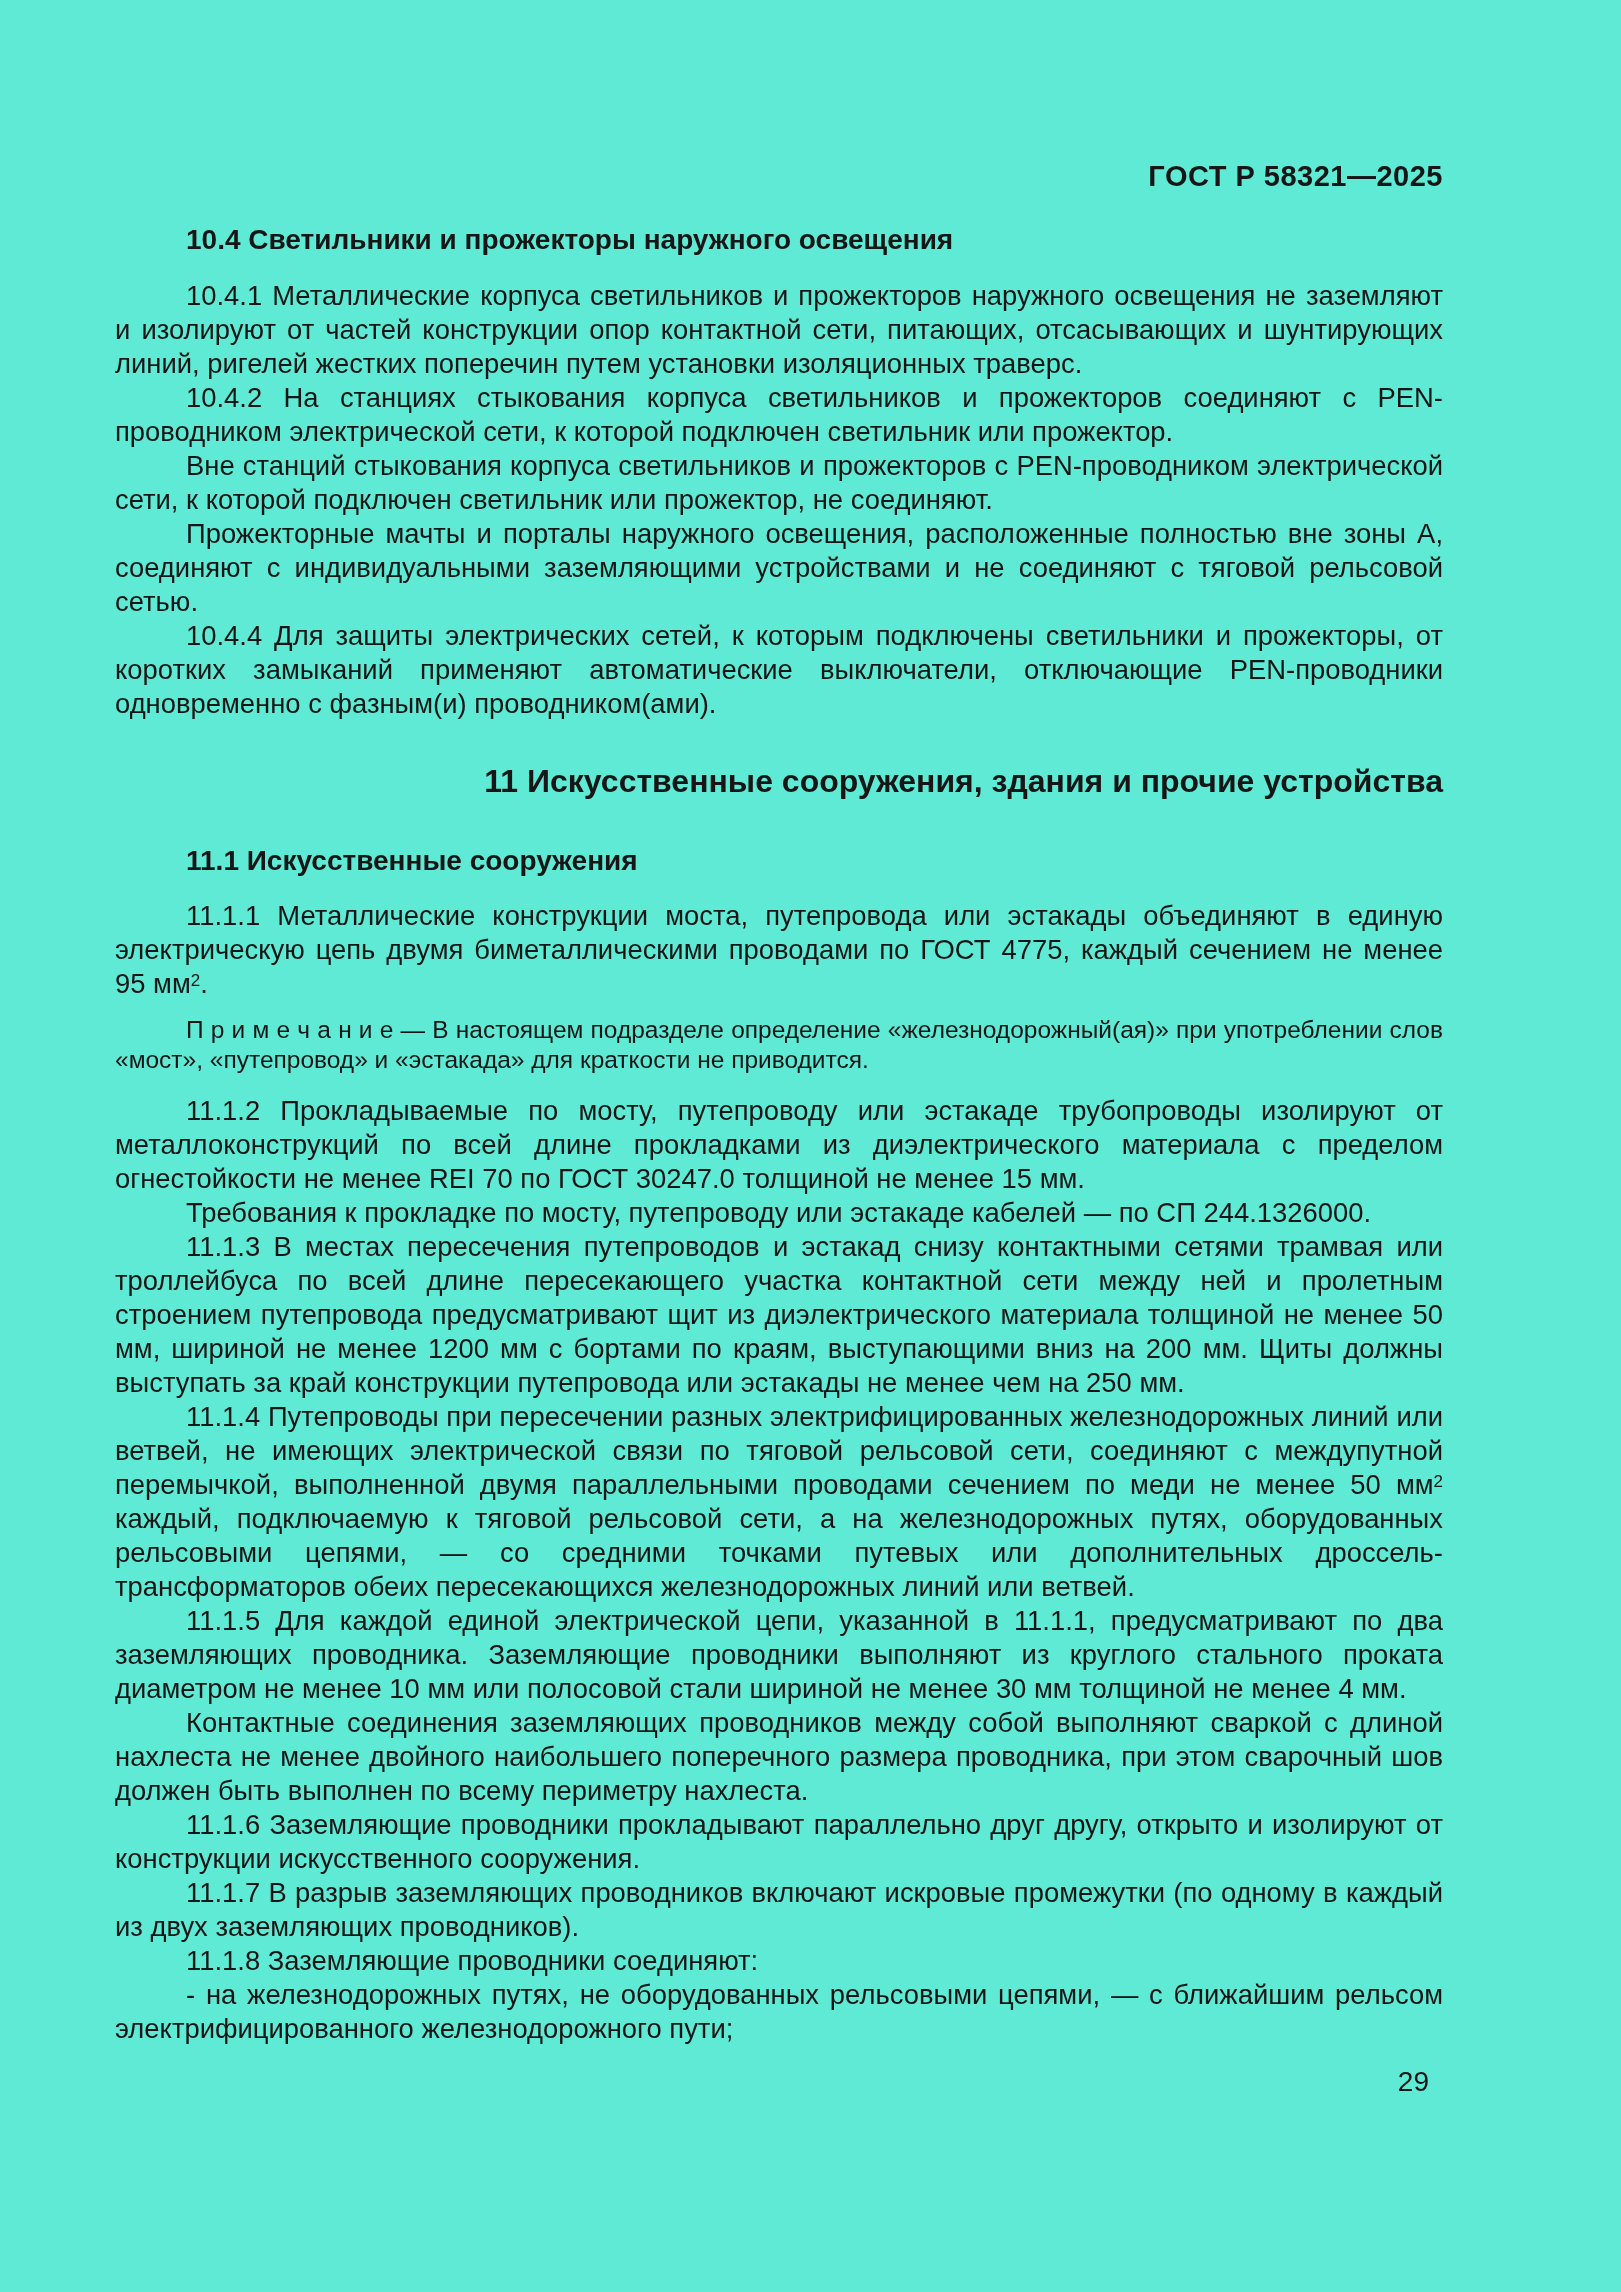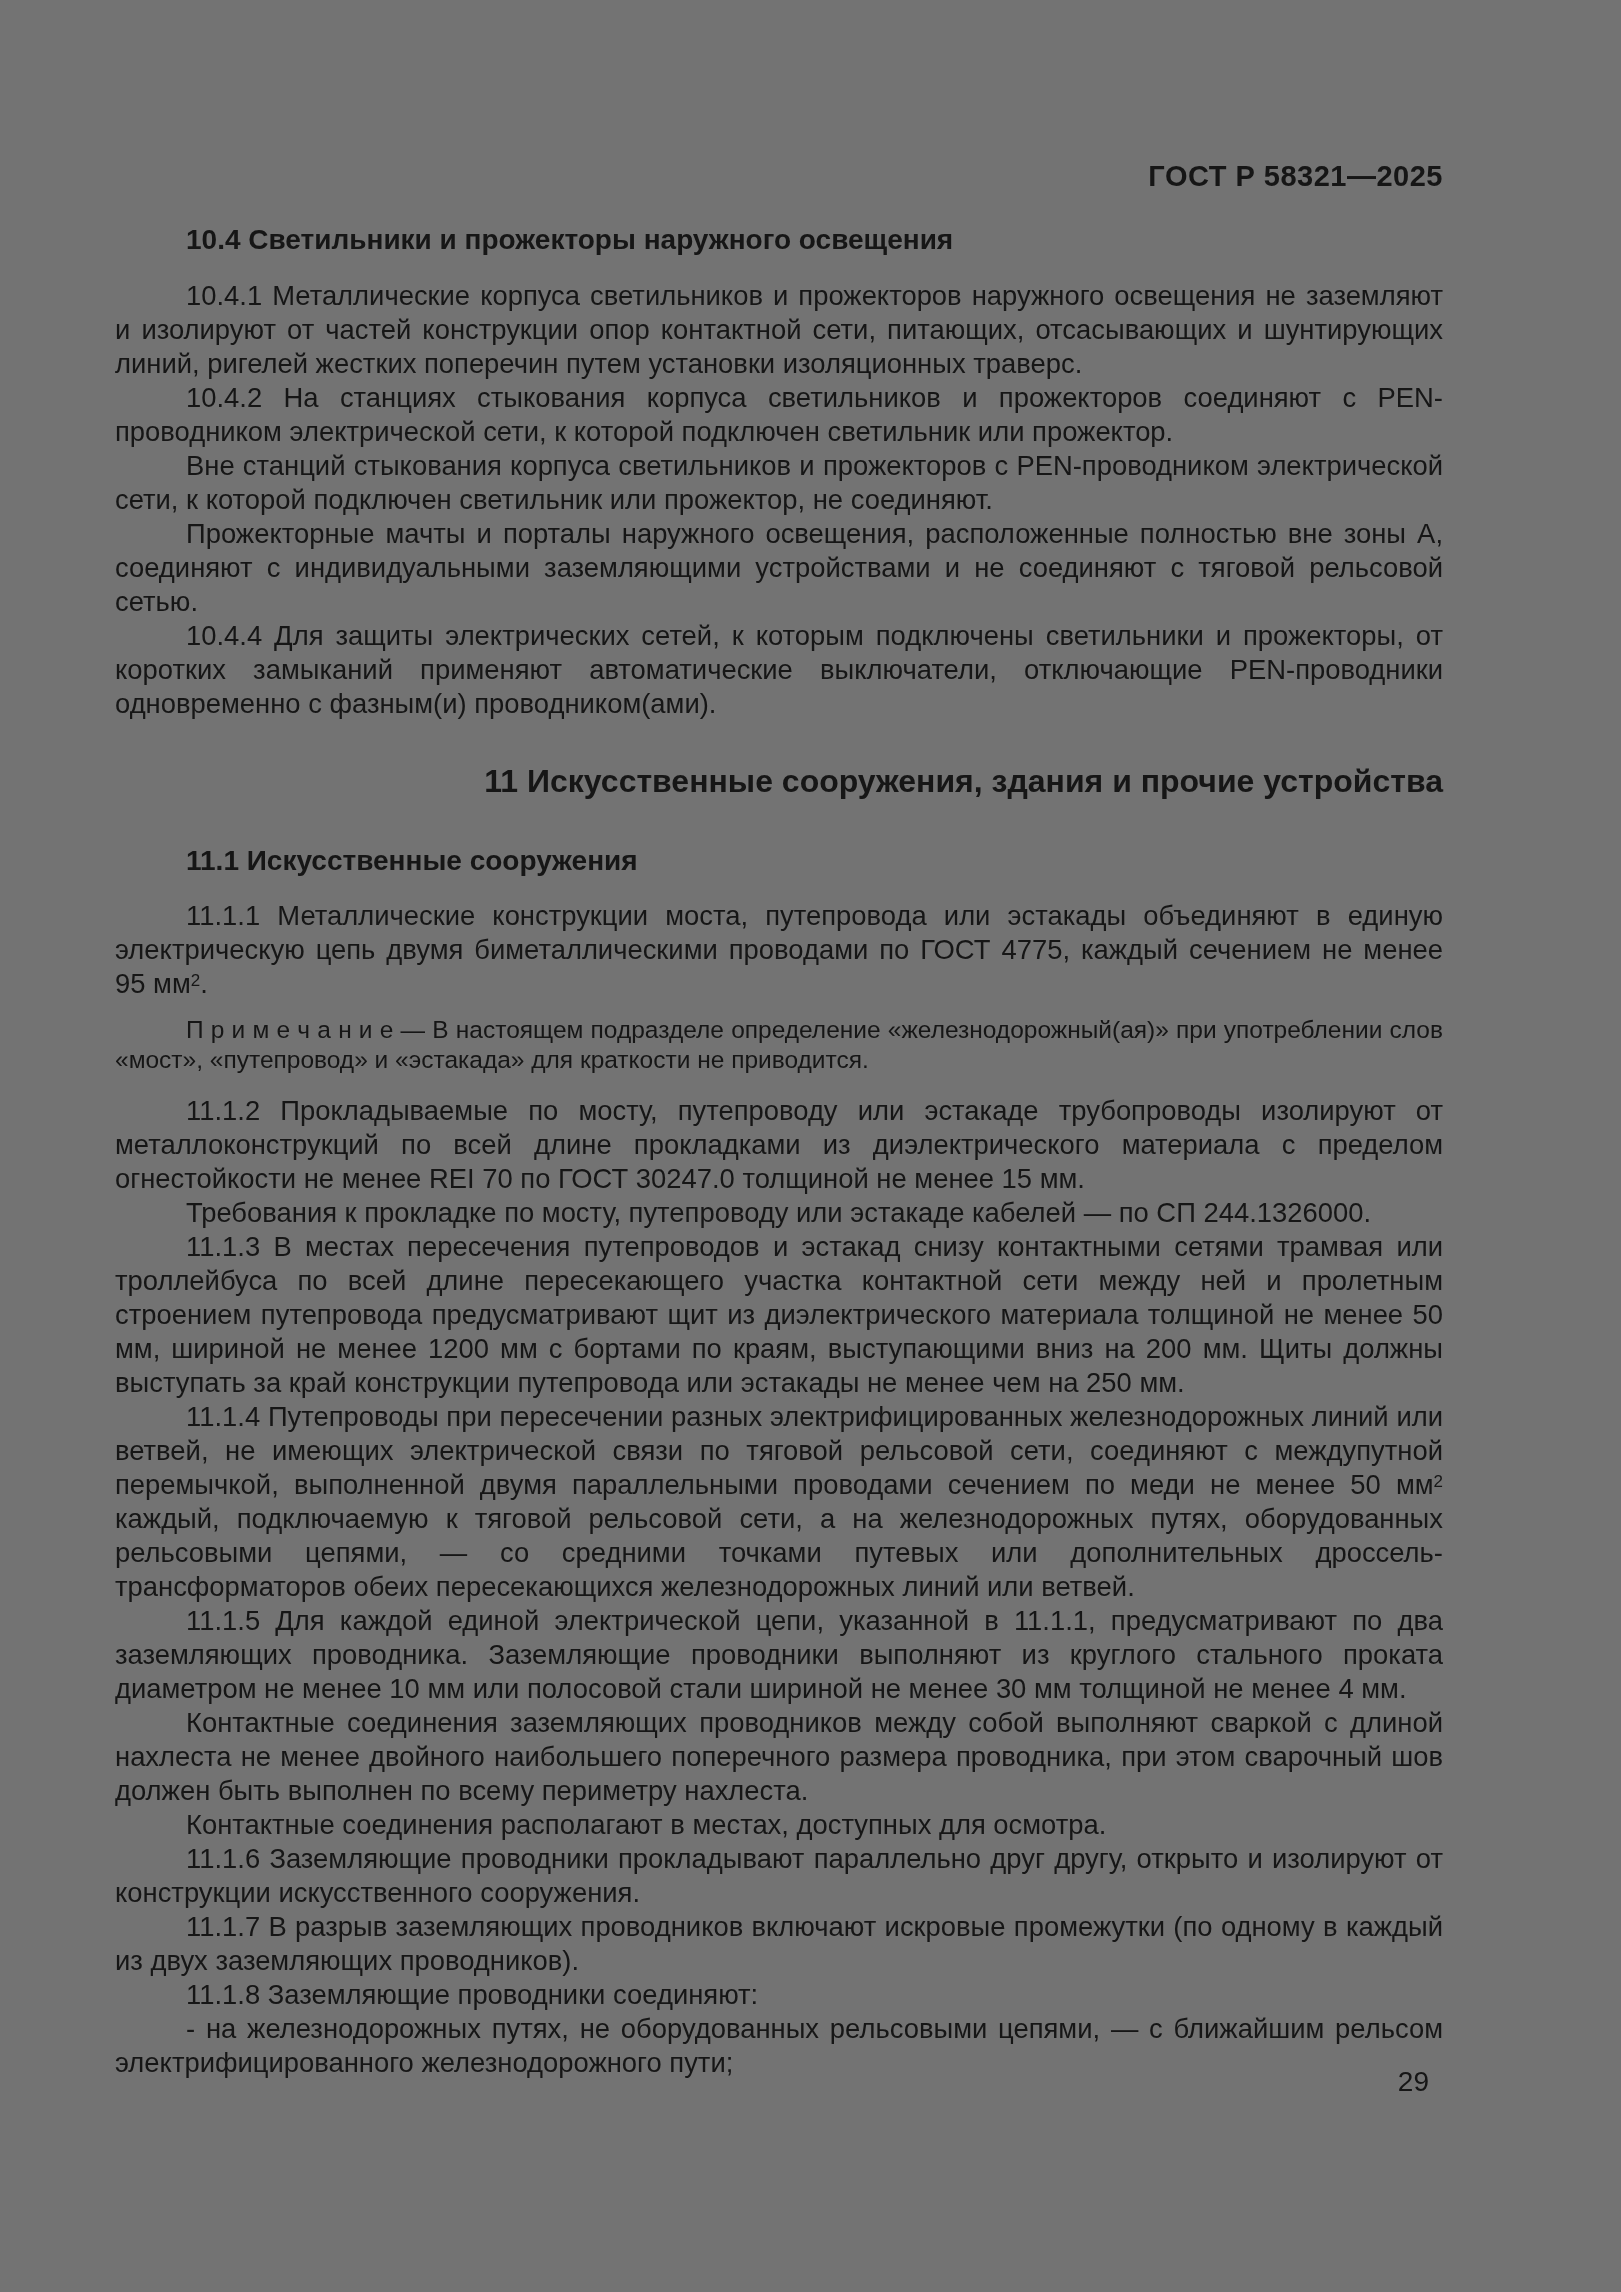--- a/index.html
+++ b/index.html
@@ -4,21 +4,21 @@
 <style>
   html, body {
     margin: 0;
     padding: 0;
     background: #ffffff;
   }
   .page {
     position: relative;
     width: 1621px;
     height: 2293px;
-    background: #737373;
+    background: #5eead4;
     color: #161616;
     font-family: "Liberation Sans", "DejaVu Sans", sans-serif;
     overflow: hidden;
   }
   .doc-header {
     position: absolute;
     top: 160px;
     left: 115px;
     right: 178px;
     text-align: right;
@@ -93,21 +93,20 @@
       <div class="block h2"><span>11 Искусственные сооружения, здания и прочие устройства</span></div>
       <div class="block h3"><span>11.1 Искусственные сооружения</span></div>
       <div class="block p"><span>11.1.1 Металлические конструкции моста, путепровода или эстакады объединяют в единую электрическую цепь двумя биметаллическими проводами по ГОСТ 4775, каждый сечением не менее 95 мм</span><sup>2</sup><span>.</span></div>
       <div class="block note"><span>П р и м е ч а н и е  —  В настоящем подразделе определение «железнодорожный(ая)» при употреблении слов «мост», «путепровод» и «эстакада» для краткости не приводится.</span></div>
       <div class="block p"><span>11.1.2 Прокладываемые по мосту, путепроводу или эстакаде трубопроводы изолируют от металлоконструкций по всей длине прокладками из диэлектрического материала с пределом огнестойкости не менее REI 70 по ГОСТ 30247.0 толщиной не менее 15 мм.</span></div>
       <div class="block p"><span>Требования к прокладке по мосту, путепроводу или эстакаде кабелей — по СП 244.1326000.</span></div>
       <div class="block p"><span>11.1.3 В местах пересечения путепроводов и эстакад снизу контактными сетями трамвая или троллейбуса по всей длине пересекающего участка контактной сети между ней и пролетным строением путепровода предусматривают щит из диэлектрического материала толщиной не менее 50 мм, шириной не менее 1200 мм с бортами по краям, выступающими вниз на 200 мм. Щиты должны выступать за край конструкции путепровода или эстакады не менее чем на 250 мм.</span></div>
       <div class="block p"><span>11.1.4 Путепроводы при пересечении разных электрифицированных железнодорожных линий или ветвей, не имеющих электрической связи по тяговой рельсовой сети, соединяют с междупутной перемычкой, выполненной двумя параллельными проводами сечением по меди не менее 50 мм</span><sup>2</sup><span> каждый, подключаемую к тяговой рельсовой сети, а на железнодорожных путях, оборудованных рельсовыми цепями, — со средними точками путевых или дополнительных дроссель-трансформаторов обеих пересекающихся железнодорожных линий или ветвей.</span></div>
       <div class="block p"><span>11.1.5 Для каждой единой электрической цепи, указанной в 11.1.1, предусматривают по два заземляющих проводника. Заземляющие проводники выполняют из круглого стального проката диаметром не менее 10 мм или полосовой стали шириной не менее 30 мм толщиной не менее 4 мм.</span></div>
       <div class="block p"><span>Контактные соединения заземляющих проводников между собой выполняют сваркой с длиной нахлеста не менее двойного наибольшего поперечного размера проводника, при этом сварочный шов должен быть выполнен по всему периметру нахлеста.</span></div>
-      <div class="block p"><span>Контактные соединения располагают в местах, доступных для осмотра.</span></div>
       <div class="block p"><span>11.1.6 Заземляющие проводники прокладывают параллельно друг другу, открыто и изолируют от конструкции искусственного сооружения.</span></div>
       <div class="block p"><span>11.1.7 В разрыв заземляющих проводников включают искровые промежутки (по одному в каждый из двух заземляющих проводников).</span></div>
       <div class="block p"><span>11.1.8 Заземляющие проводники соединяют:</span></div>
       <div class="block p"><span>- на железнодорожных путях, не оборудованных рельсовыми цепями, — с ближайшим рельсом электрифицированного железнодорожного пути;</span></div>
     </main>
 
   <div class="page-number">29</div>
 </div>
 
 

